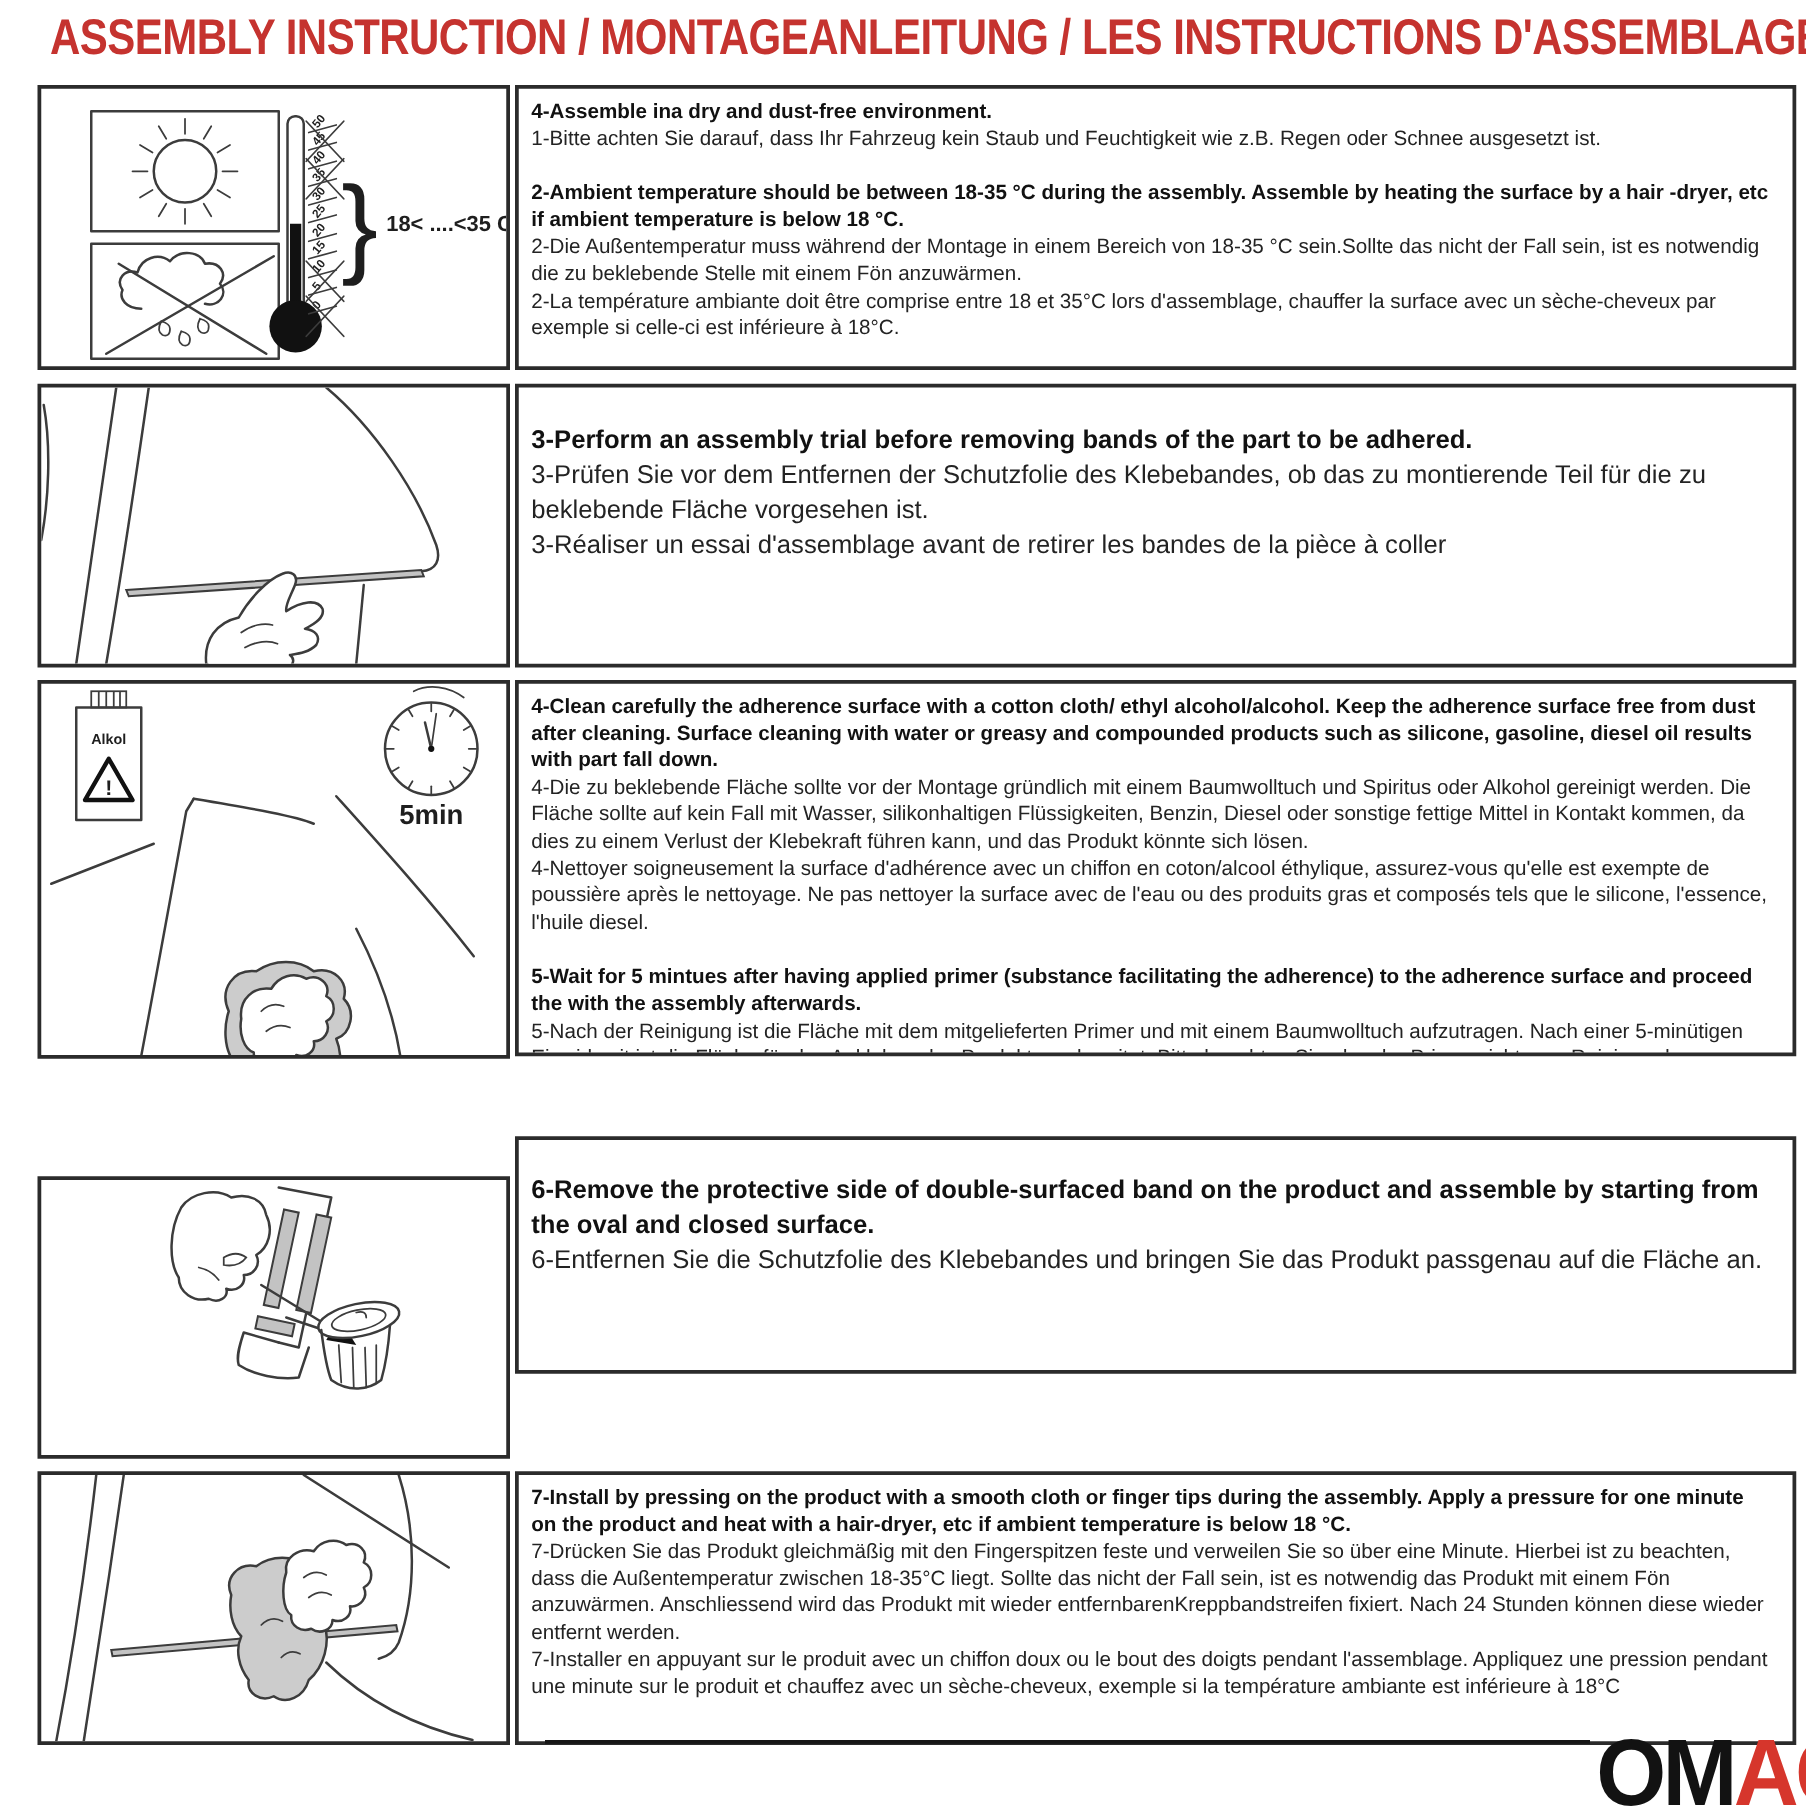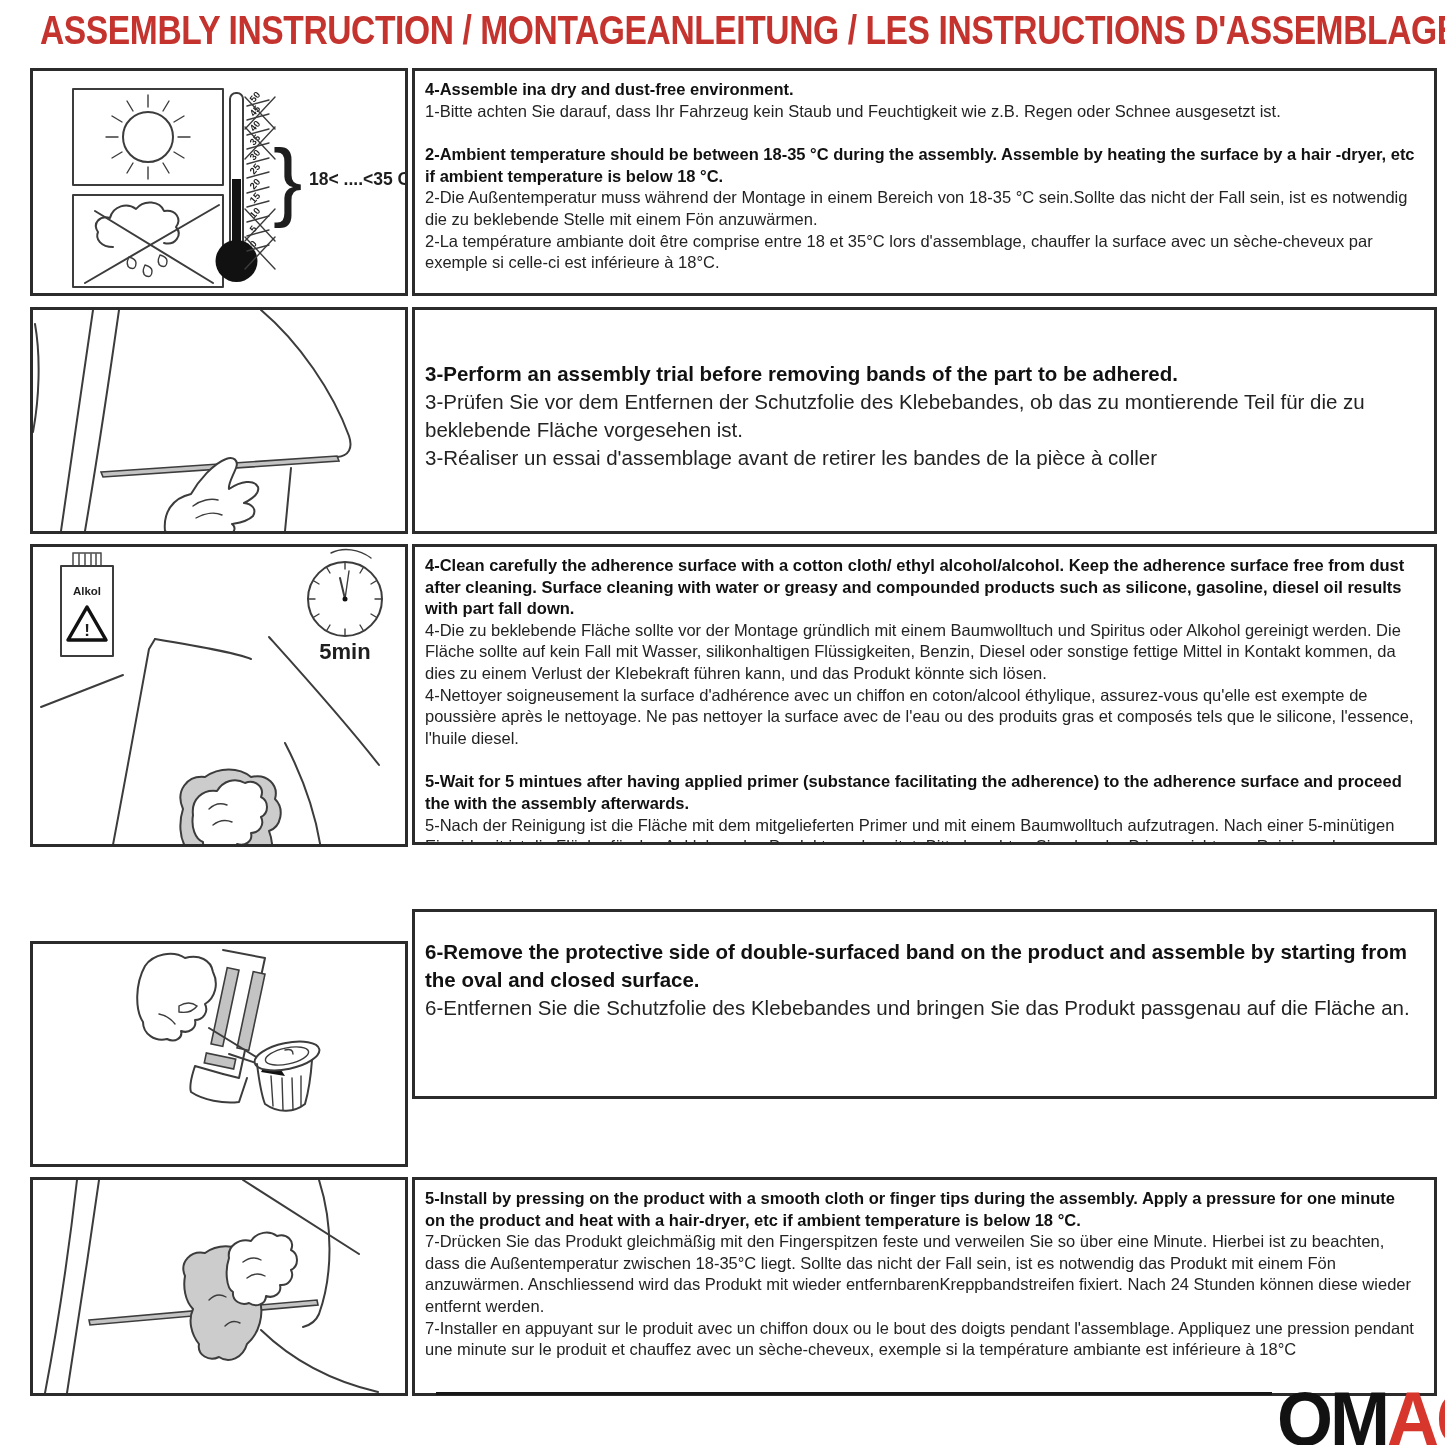--- a/index.html
+++ b/index.html
@@ -13,21 +13,21 @@
     font-size:40px;font-weight:800;color:#c5332f;letter-spacing:-.5px;
     transform:scaleX(.84);transform-origin:left center;
   }
   .box{position:absolute;border:3px solid #2b2b2b;background:#fff}
   .illus{left:30px;width:378px;padding:0;overflow:hidden}
   .txt{left:412px;width:1025px;padding:8px 16px 6px 10px;overflow:hidden}
   .txt p{margin:0;font-size:16.5px;line-height:1.31;color:#232323}
   .txt p.b{font-weight:700;color:#111}
   .txt.size-m p{font-size:20.5px;line-height:1.37}
   .gap{margin-top:22px !important}
-  .pad-xl{padding-top:50px}
+  .pad-xl{padding-top:28px}
   .pad-l{padding-top:26px}
   svg{display:block}
   .ln{fill:none;stroke:#3c3c3c;stroke-width:2;stroke-linecap:round;stroke-linejoin:round}
   .ln-thin{fill:none;stroke:#3c3c3c;stroke-width:1.4;stroke-linecap:round}
   .fill-dark{fill:#111;stroke:none}
   .strip{fill:#c3c3c3;stroke:#3c3c3c;stroke-width:1.6}
   .cloth{fill:#ccc;stroke:#3c3c3c;stroke-width:2;stroke-linejoin:round}
   .hand{fill:#fff;stroke:#3c3c3c;stroke-width:2;stroke-linejoin:round}
   .svg-label{font-family:"Liberation Sans",sans-serif;fill:#1e1e1e}
   .bottom-rule{position:absolute;top:1392px;left:436px;width:836px;height:3px;background:#161616}
@@ -265,21 +265,21 @@
       <path class="hand" d="M 196,78 C 194,66 206,58 218,61 C 224,52 236,50 244,56 C 254,53 262,61 258,70 C 266,74 266,86 258,90 C 262,98 255,106 247,105 C 249,113 241,119 233,116 C 233,124 223,128 216,123 C 208,126 199,121 200,112 C 193,108 192,90 196,78 Z"></path>
       <path class="ln-thin" d="M 210,82 q 9,-7 18,-2"></path>
       <path class="ln-thin" d="M 214,98 q 9,-7 18,-2"></path>
       <path class="ln-thin" d="M 176,120 q 8,-8 17,-3"></path>
       <path class="ln-thin" d="M 192,146 q 7,-7 15,-3"></path>
     </g>
   </svg>
 </div>
 
 <div class="box txt" style="top:1177px;height:219px">
-  <p class="b">5-Install by pressing on the product with a smooth cloth or finger tips during the assembly. Apply a pressure for one minute on the product and heat with a hair-dryer, etc if ambient temperature is below 18 °C.</p>
+  <p class="b">7-Install by pressing on the product with a smooth cloth or finger tips during the assembly. Apply a pressure for one minute on the product and heat with a hair-dryer, etc if ambient temperature is below 18 °C.</p>
   <p>7-Drücken Sie das Produkt gleichmäßig mit den Fingerspitzen feste und verweilen Sie so über eine Minute. Hierbei ist zu beachten, dass die Außentemperatur zwischen 18-35°C liegt. Sollte das nicht der Fall sein, ist es notwendig das Produkt mit einem Fön anzuwärmen. Anschliessend wird das Produkt mit wieder entfernbarenKreppbandstreifen fixiert. Nach 24 Stunden können diese wieder entfernt werden.</p>
   <p>7-Installer en appuyant sur le produit avec un chiffon doux ou le bout des doigts pendant l'assemblage. Appliquez une pression pendant une minute sur le produit et chauffez avec un sèche-cheveux, exemple si la température ambiante est inférieure à 18°C</p>
 </div>
 
 <div class="bottom-rule"></div>
 <div class="logo">
   <span class="om">OM</span><span class="ac">AC</span>
 </div>
 
 </body></html>

